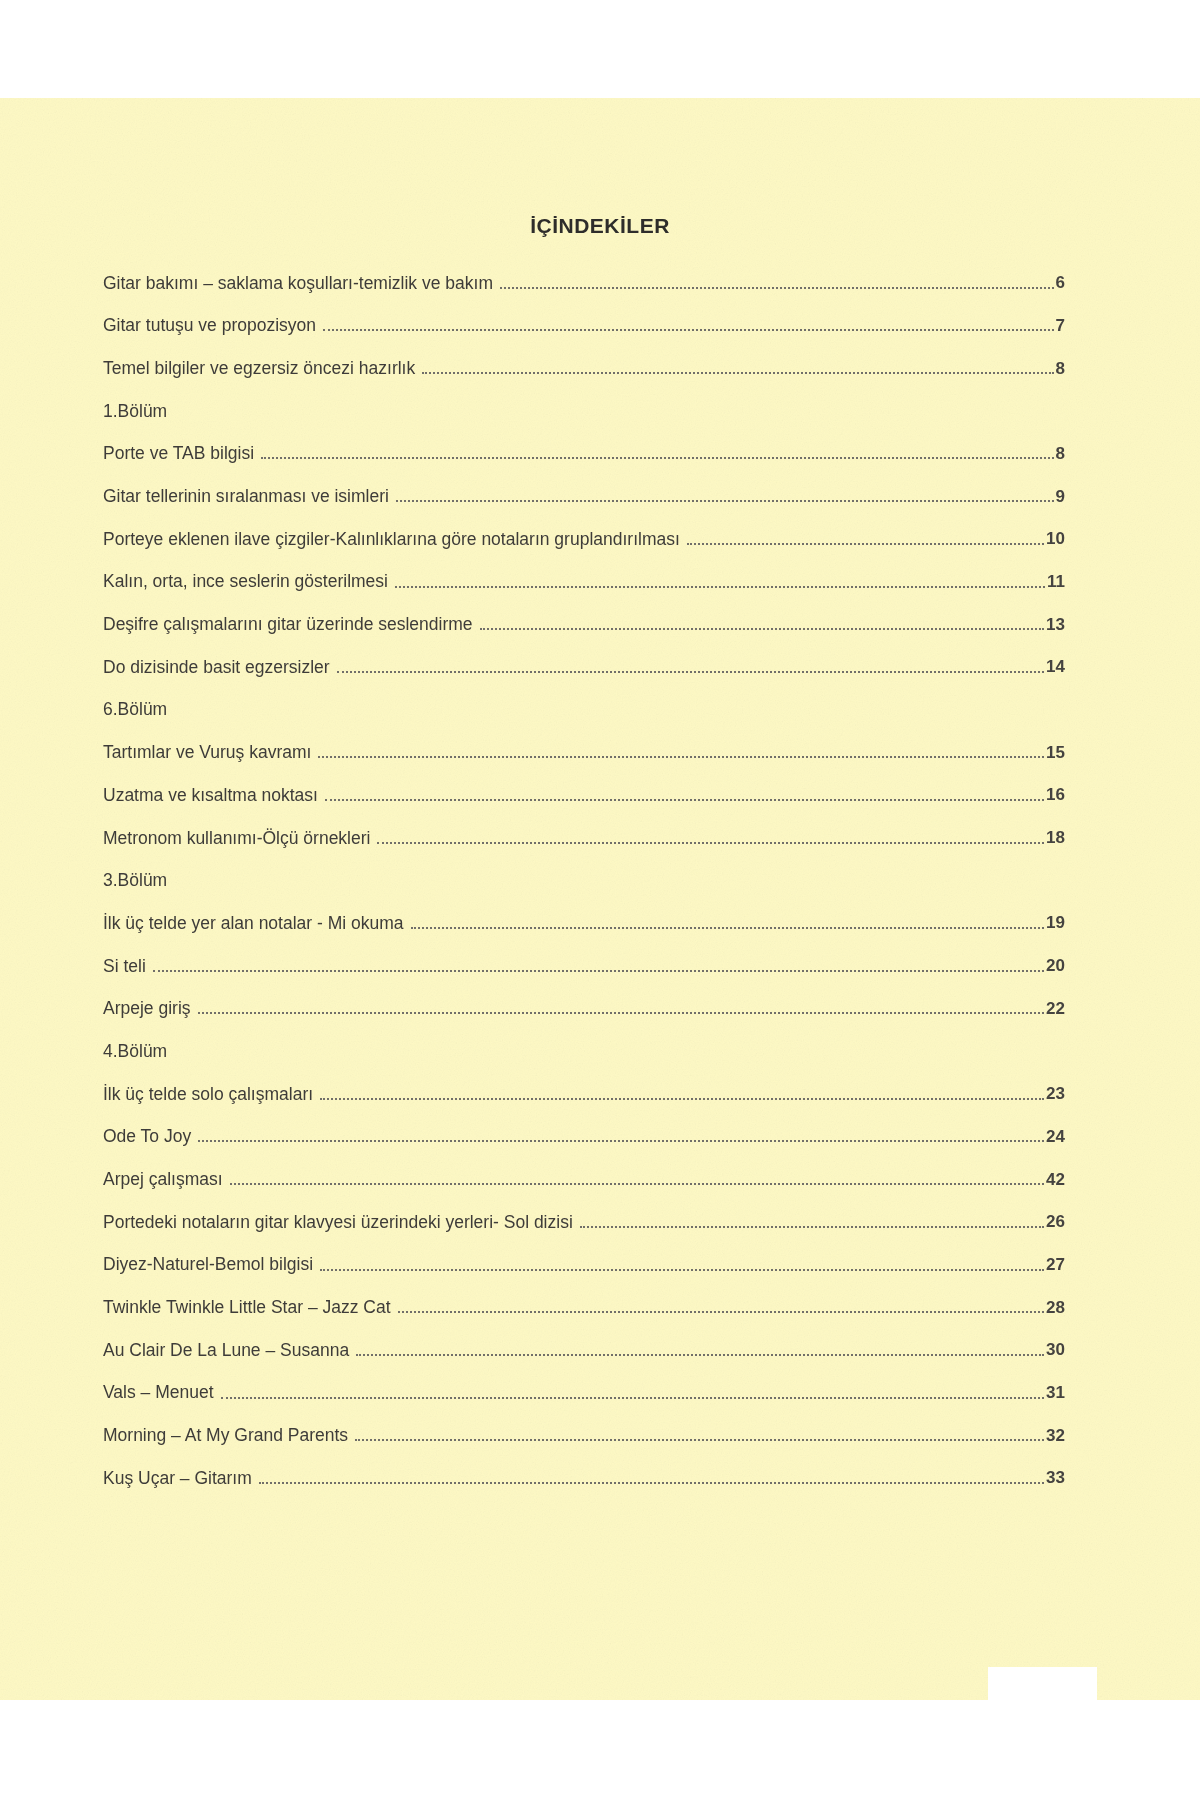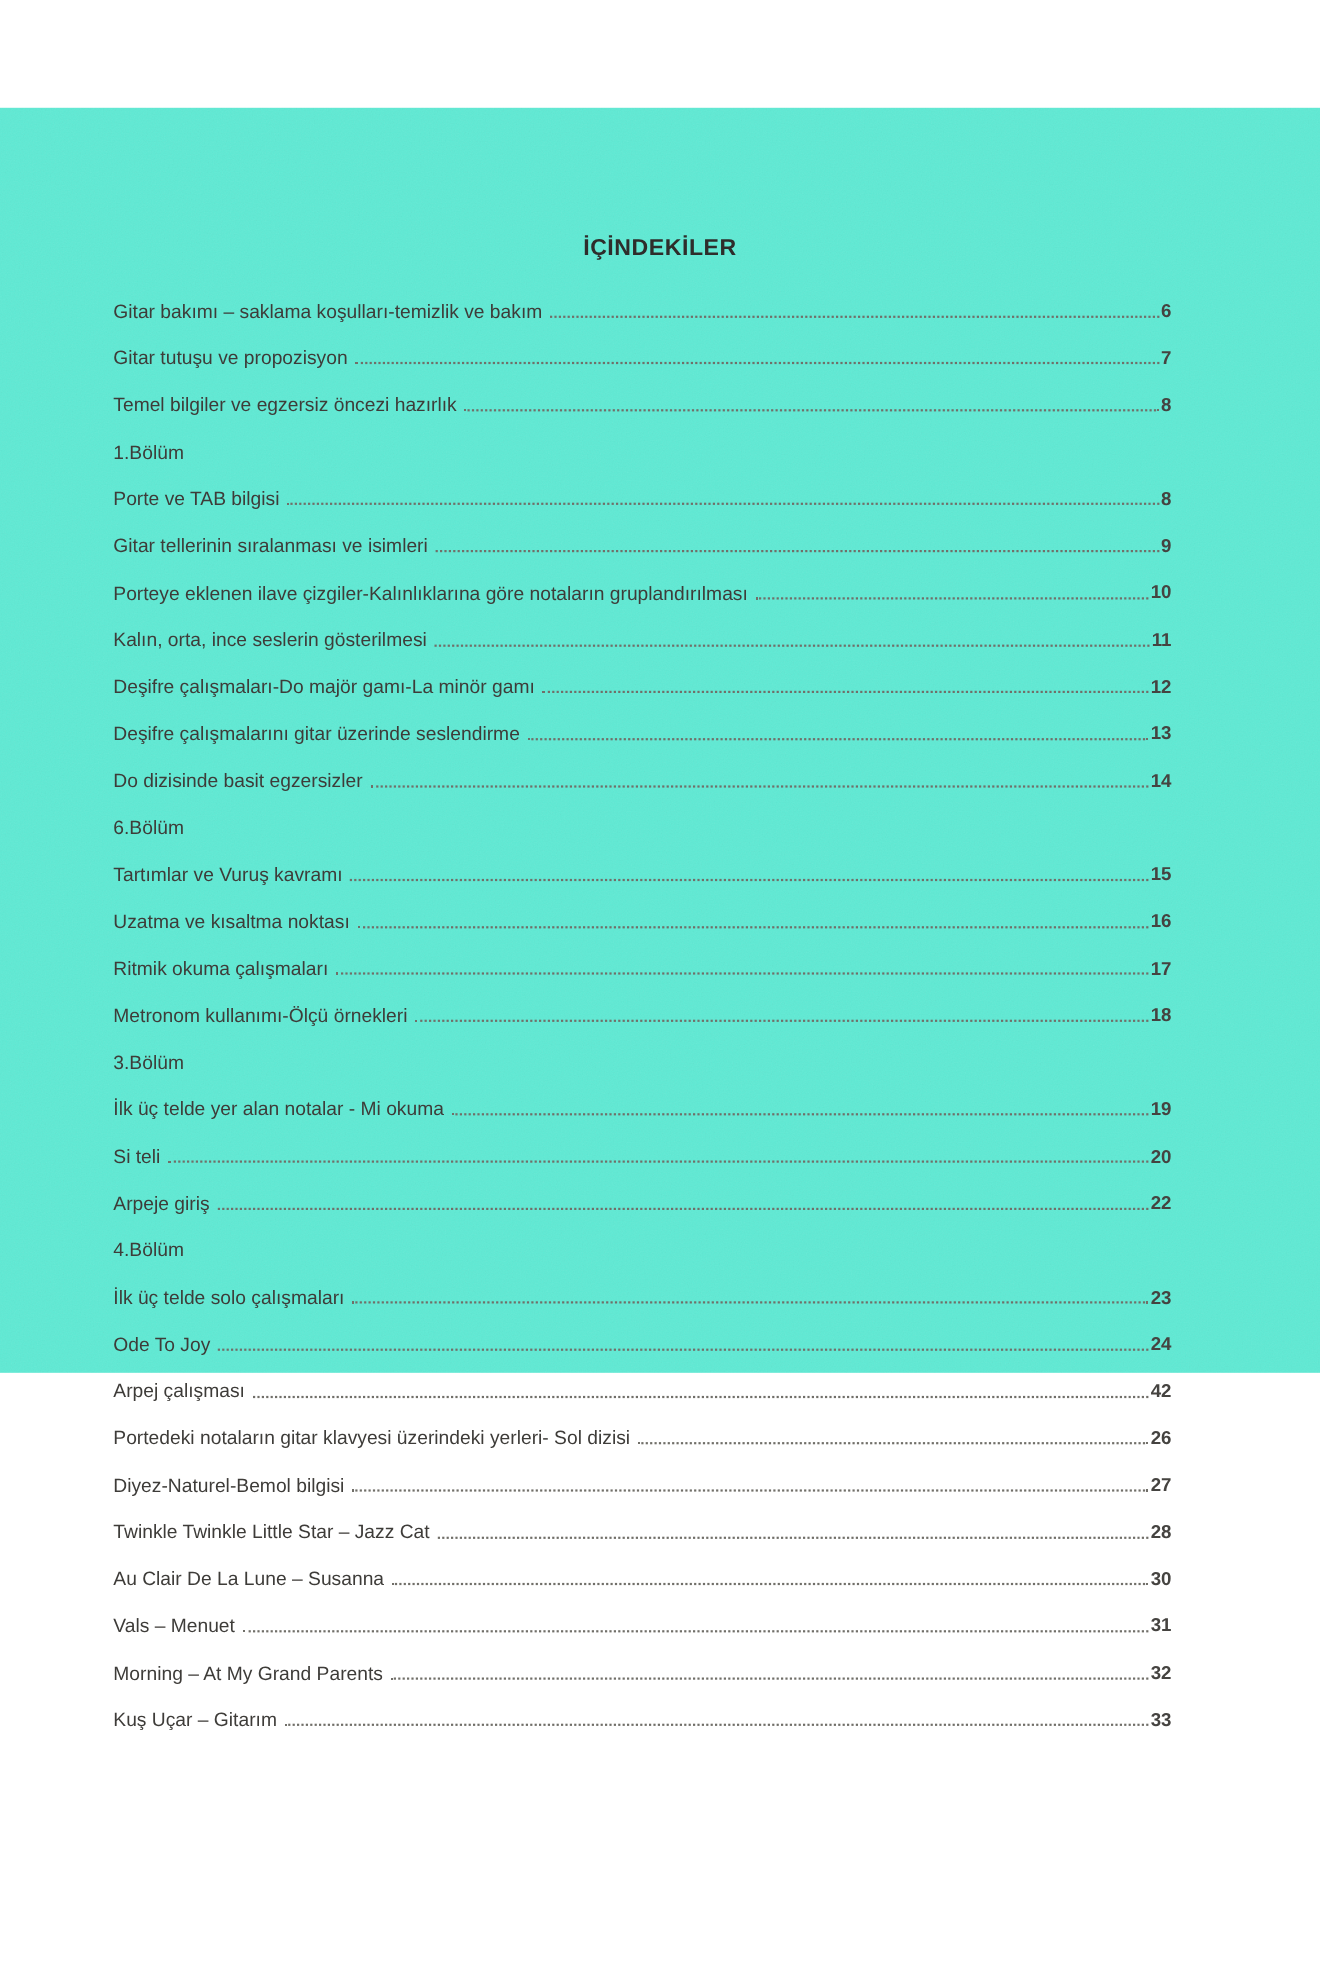--- a/index.html
+++ b/index.html
@@ -12,22 +12,22 @@
     height: 1800px;
     position: relative;
     overflow: hidden;
     font-family: "Liberation Sans", sans-serif;
   }
   .paper {
     position: absolute;
     left: 0;
     top: 98px;
     width: 1200px;
-    height: 1150px;
-    background: #5eead4;
+    height: 1602px;
+    background: #fef9c3;
   }
   .paper .noise {
     position: absolute;
     left: 0;
     top: 0;
     width: 100%;
     height: 100%;
     pointer-events: none;
   }
   .doc-title {
@@ -131,25 +131,20 @@
         <span class="toc-label">Porteye eklenen ilave çizgiler-Kalınlıklarına göre notaların gruplandırılması</span>
         <span class="toc-leader"></span>
         <span class="toc-page">10</span>
       </div>
       <div class="toc-row">
         <span class="toc-label">Kalın, orta, ince seslerin gösterilmesi</span>
         <span class="toc-leader"></span>
         <span class="toc-page">11</span>
       </div>
       <div class="toc-row">
-        <span class="toc-label">Deşifre çalışmaları-Do majör gamı-La minör gamı</span>
-        <span class="toc-leader"></span>
-        <span class="toc-page">12</span>
-      </div>
-      <div class="toc-row">
         <span class="toc-label">Deşifre çalışmalarını gitar üzerinde seslendirme</span>
         <span class="toc-leader"></span>
         <span class="toc-page">13</span>
       </div>
       <div class="toc-row">
         <span class="toc-label">Do dizisinde basit egzersizler</span>
         <span class="toc-leader"></span>
         <span class="toc-page">14</span>
       </div>
       <div class="toc-row section">
@@ -157,25 +152,20 @@
       </div>
       <div class="toc-row">
         <span class="toc-label">Tartımlar ve Vuruş kavramı</span>
         <span class="toc-leader"></span>
         <span class="toc-page">15</span>
       </div>
       <div class="toc-row">
         <span class="toc-label">Uzatma ve kısaltma noktası</span>
         <span class="toc-leader"></span>
         <span class="toc-page">16</span>
-      </div>
-      <div class="toc-row">
-        <span class="toc-label">Ritmik okuma çalışmaları</span>
-        <span class="toc-leader"></span>
-        <span class="toc-page">17</span>
       </div>
       <div class="toc-row">
         <span class="toc-label">Metronom kullanımı-Ölçü örnekleri</span>
         <span class="toc-leader"></span>
         <span class="toc-page">18</span>
       </div>
       <div class="toc-row section">
         <span class="toc-label">3.Bölüm</span>
       </div>
       <div class="toc-row">

